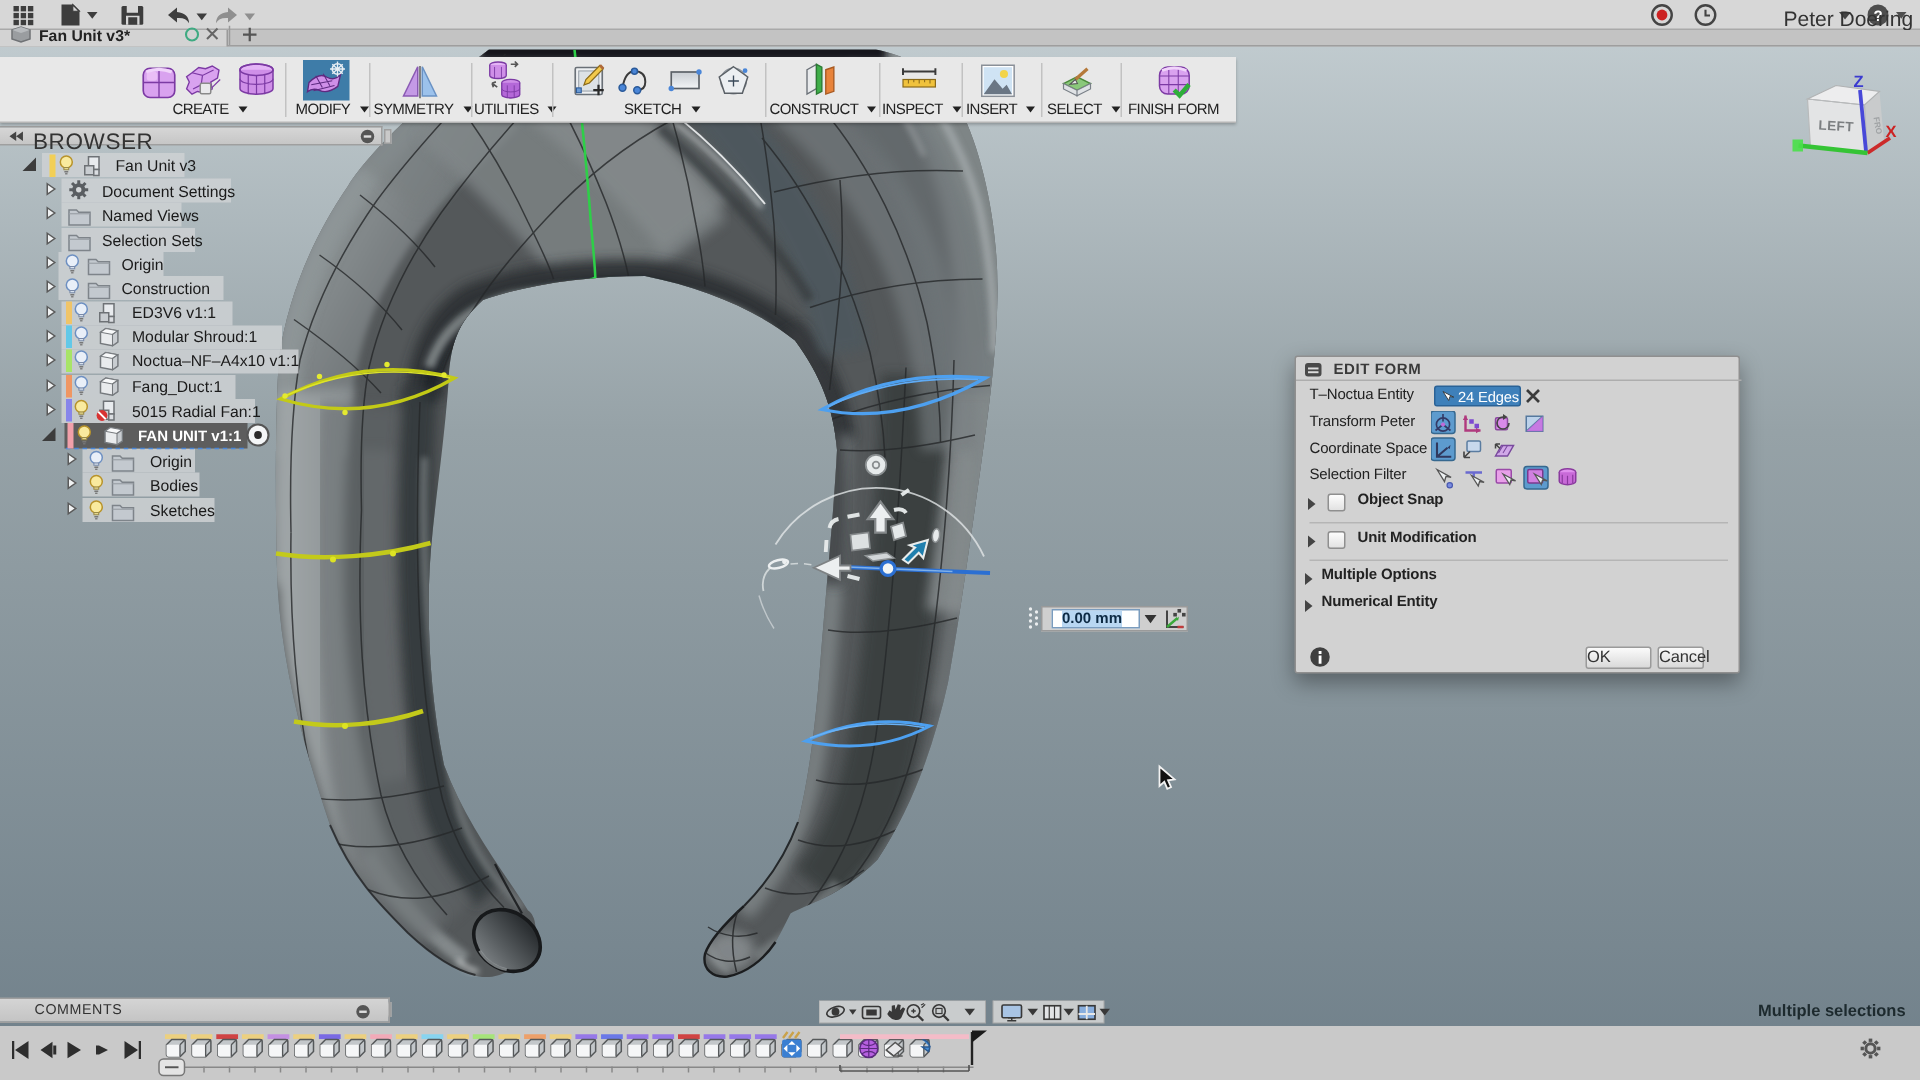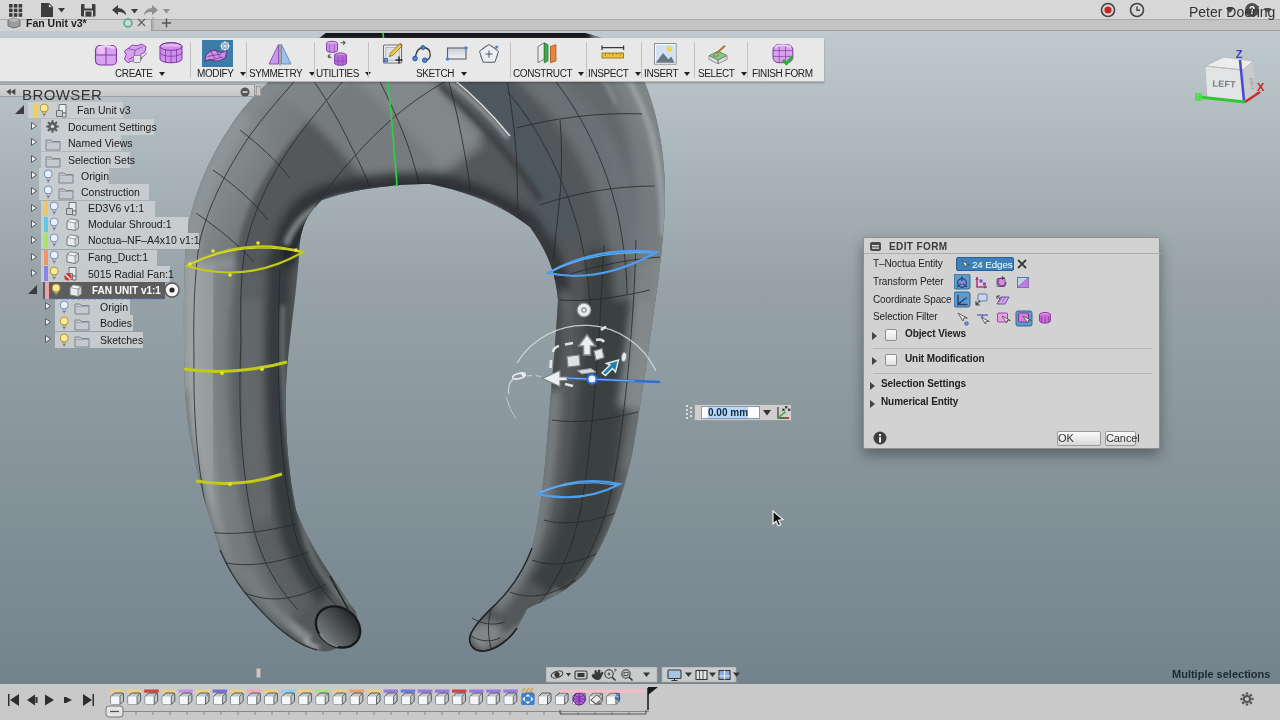--- a/index.html
+++ b/index.html
@@ -698,28 +698,28 @@
           <path d="M6,5 l4.5,7 0.9,-3 3,0.5 z" fill="#eef1f2" stroke="#555" stroke-width=".9" transform="translate(-1,-1)"></path>
         </g>
   <g transform="translate(85,38)">
           <ellipse cx="6" cy="2.8" rx="5.5" ry="2.3" fill="#e090ee" stroke="#8a3a9e"></ellipse>
           <path d="M0.5,2.8 v6 a5.5,2.3 0 0 0 11,0 v-6" fill="#c86ad8" stroke="#8a3a9e"></path>
           <path d="M2.5,4.5 v5.5 M6,5.1 v5.7 M9.5,4.5 v5.5" stroke="#8a3a9e" stroke-width=".8"></path>
         </g>
  </svg>
  <div class="dtri" style="left:8px;top:94px"></div>
       <div class="chk" style="left:21px;top:91px"></div>
-      <div class="drow" style="left:41px;top:90px;font-weight:bold">Object Views</div>
+      <div class="drow" style="left:41px;top:90px;font-weight:bold">Object Snap</div>
  <div class="sep" style="top:110px"></div>
  <div class="dtri" style="left:8px;top:119px"></div>
       <div class="chk" style="left:21px;top:116px"></div>
       <div class="drow" style="left:41px;top:115px;font-weight:bold">Unit Modification</div>
  <div class="sep" style="top:135px"></div>
  <div class="dtri" style="left:6px;top:144px"></div>
-      <div class="drow" style="left:17px;top:140px;font-weight:bold">Selection Settings</div>
+      <div class="drow" style="left:17px;top:140px;font-weight:bold">Multiple Options</div>
  <div class="dtri" style="left:6px;top:162px"></div>
       <div class="drow" style="left:17px;top:158px;font-weight:bold">Numerical Entity</div>
  <svg class="abs" style="left:9px;top:193px" width="16" height="16">
         <circle cx="7" cy="7" r="6.5" fill="#3f3f3f"></circle>
         <rect x="6.1" y="3" width="1.9" height="2" fill="#fff"></rect>
         <rect x="6.1" y="6" width="1.9" height="5.5" fill="#fff"></rect>
       </svg>
  <div class="dbtn" style="left:193px;top:193px">OK</div>
  <div class="dbtn" style="left:241px;top:193px;width:31px">Cancel</div>
 </div>
@@ -750,20 +750,27 @@
         <circle cx="3" cy="3" r="1.1"></circle>
         <circle cx="7" cy="5" r="1.1"></circle>
         <circle cx="3" cy="7" r="1.1"></circle>
         <circle cx="7" cy="9" r="1.1"></circle>
         <circle cx="3" cy="11" r="1.1"></circle>
         <circle cx="7" cy="13" r="1.1"></circle>
         <circle cx="3" cy="15" r="1.1"></circle>
       </g>
     </svg>
 
+<div id="comments" class="abs">
+      <span class="t">COMMENTS</span>
+      <svg class="abs" style="left:236px;top:3px" width="20" height="12">
+        <circle cx="6" cy="5.5" r="4.5" fill="#555"></circle>
+        <rect x="3.5" y="4.7" width="5" height="1.6" fill="#ddd"></rect>
+      </svg>
+    </div>
 <div id="navbar" class="abs" style="left:546px;top:667px;z-index:15">
 <svg width="200" height="16">
  <rect x="0" y="0" width="111" height="15" fill="rgba(208,211,211,.92)" stroke="#a8a8a8" stroke-width=".7"></rect>
  <rect x="116" y="0" width="74" height="15" fill="rgba(208,211,211,.92)" stroke="#a8a8a8" stroke-width=".7"></rect>
  <g stroke="#383838" fill="none" stroke-width="1.1">
   <ellipse cx="11" cy="7.5" rx="6" ry="3.2" transform="rotate(-18 11 7.5)"></ellipse>
           <circle cx="11" cy="7.5" r="2.6" fill="#383838" stroke="none"></circle>
   <path d="M20,6 h5 l-2.5,3.5 z" fill="#383838" stroke="none"></path>
   <rect x="29" y="4" width="12" height="8" rx="1.5"></rect>
           <rect x="31.5" y="6" width="7" height="4" fill="#383838" stroke="none"></rect>

